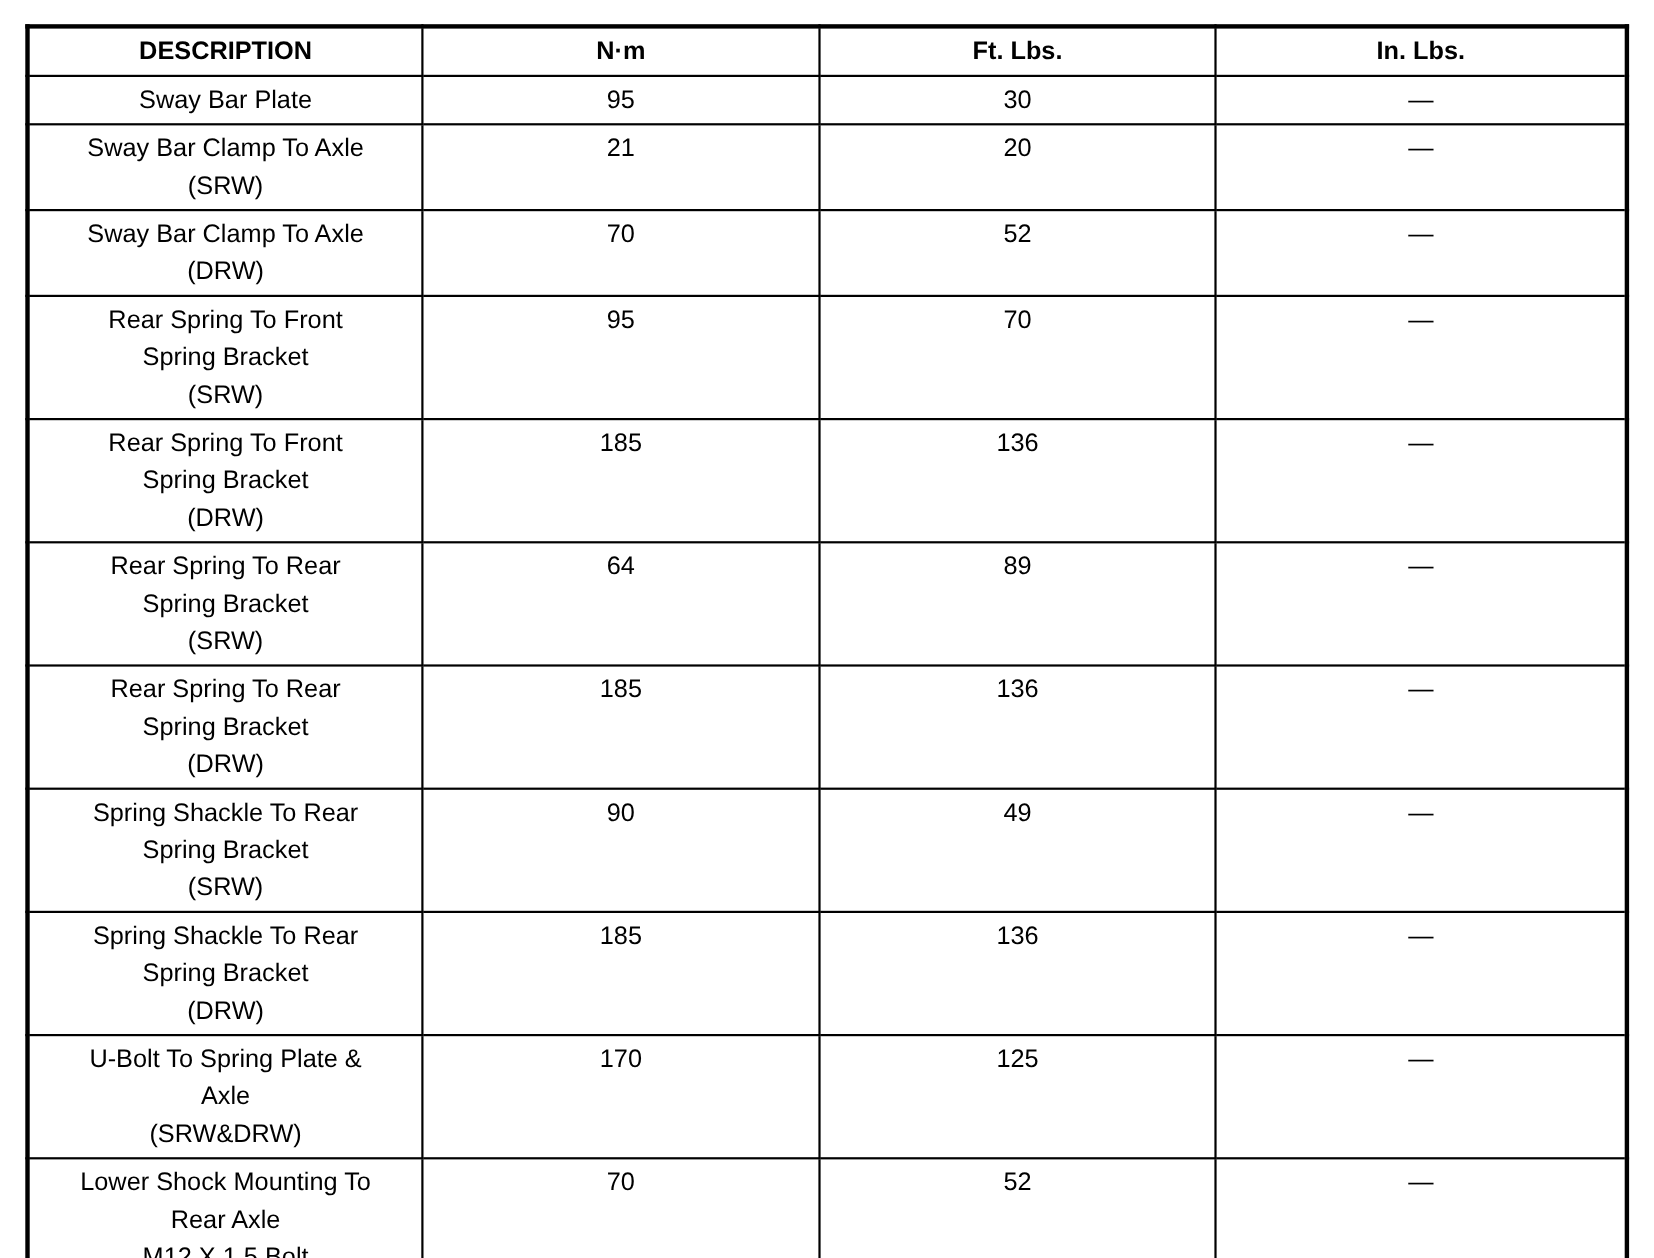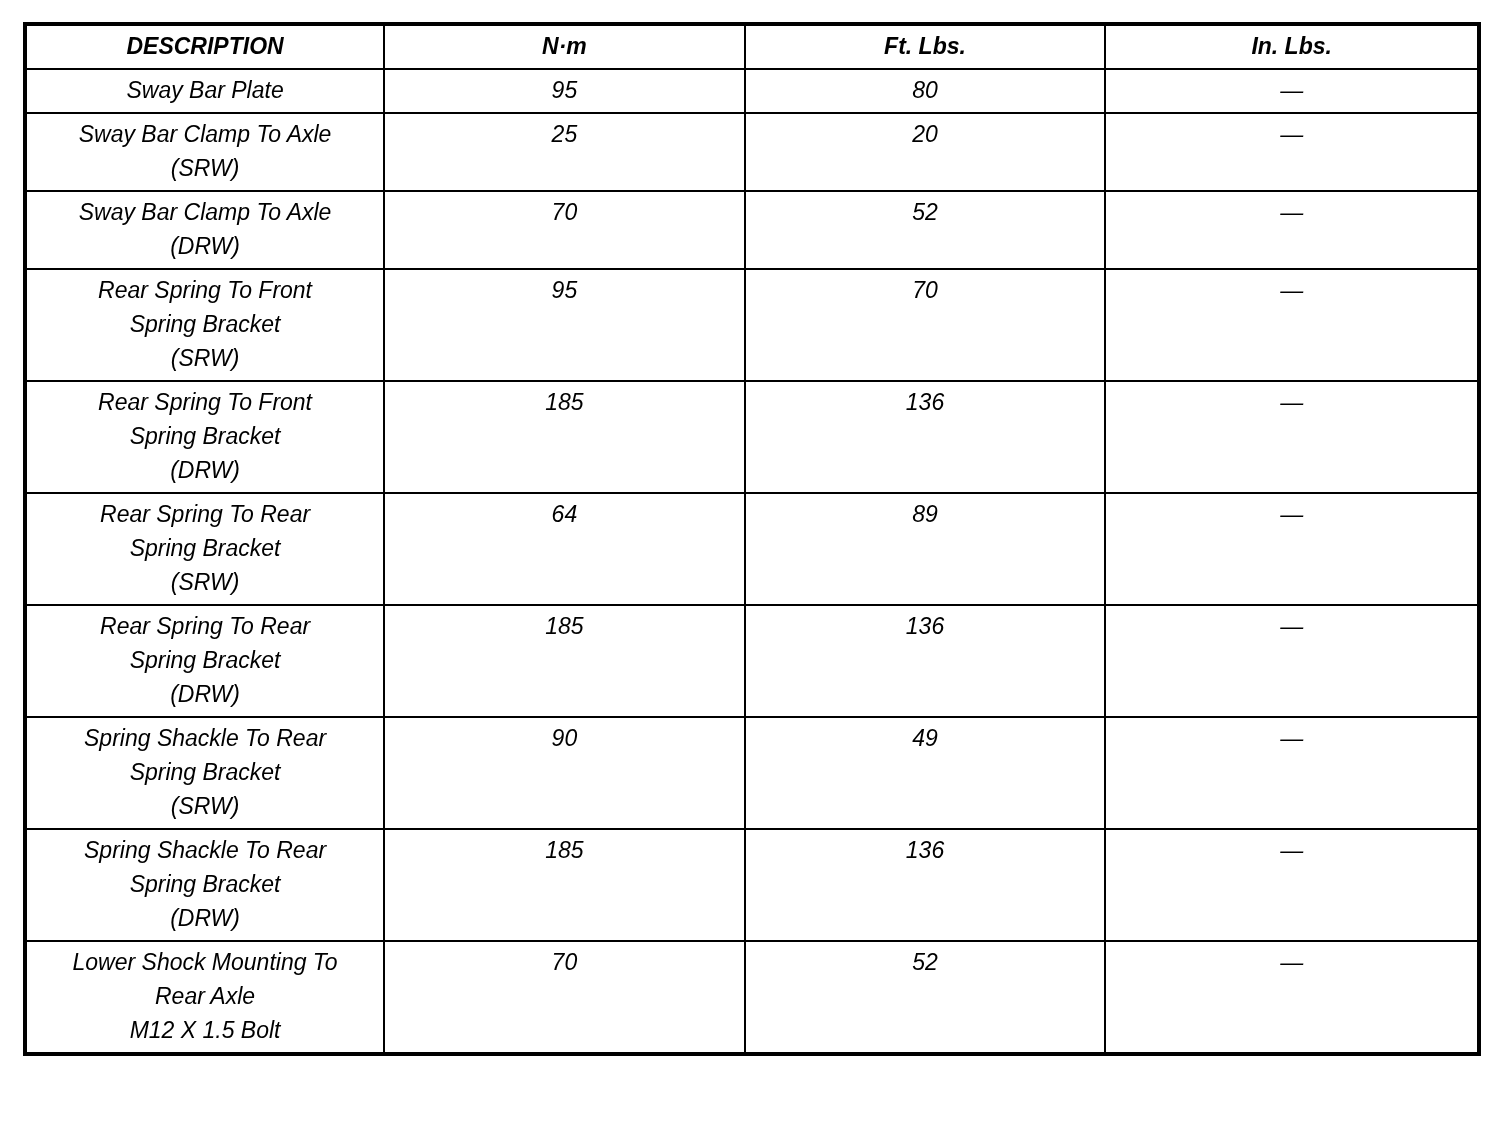--- a/index.html
+++ b/index.html
@@ -21,21 +21,20 @@
   table.spec-table th,
   table.spec-table td {
     border: 2px solid #000000;
     font-size: 23px;
     line-height: 34px;
     text-align: center;
     vertical-align: top;
     padding: 3px 8px 5px 8px;
     white-space: pre-line;
     overflow: hidden;
-    font-style: italic;
   }
   table.spec-table th {
     font-weight: bold;
   }
   col.c-desc   { width: 24.7%; }
   col.c-nm     { width: 24.8%; }
   col.c-ftlbs  { width: 24.8%; }
   col.c-inlbs  { width: 25.7%; }
 </style>
 </head>
@@ -53,27 +52,27 @@
       <th>DESCRIPTION</th>
       <th>N·m</th>
       <th>Ft. Lbs.</th>
       <th>In. Lbs.</th>
     </tr>
   </thead>
   <tbody>
     <tr>
       <td>Sway Bar Plate</td>
       <td>95</td>
-      <td>80</td>
+      <td>30</td>
       <td>—</td>
     </tr>
     <tr>
       <td>Sway Bar Clamp To Axle
 (SRW)</td>
-      <td>25</td>
+      <td>21</td>
       <td>20</td>
       <td>—</td>
     </tr>
     <tr>
       <td>Sway Bar Clamp To Axle
 (DRW)</td>
       <td>70</td>
       <td>52</td>
       <td>—</td>
     </tr>
@@ -119,20 +118,28 @@
     </tr>
     <tr>
       <td>Spring Shackle To Rear
 Spring Bracket
 (DRW)</td>
       <td>185</td>
       <td>136</td>
       <td>—</td>
     </tr>
     <tr>
+      <td>U-Bolt To Spring Plate &amp;
+Axle
+(SRW&amp;DRW)</td>
+      <td>170</td>
+      <td>125</td>
+      <td>—</td>
+    </tr>
+    <tr>
       <td>Lower Shock Mounting To
 Rear Axle
 M12 X 1.5 Bolt</td>
       <td>70</td>
       <td>52</td>
       <td>—</td>
     </tr>
   </tbody>
 </table>
 

